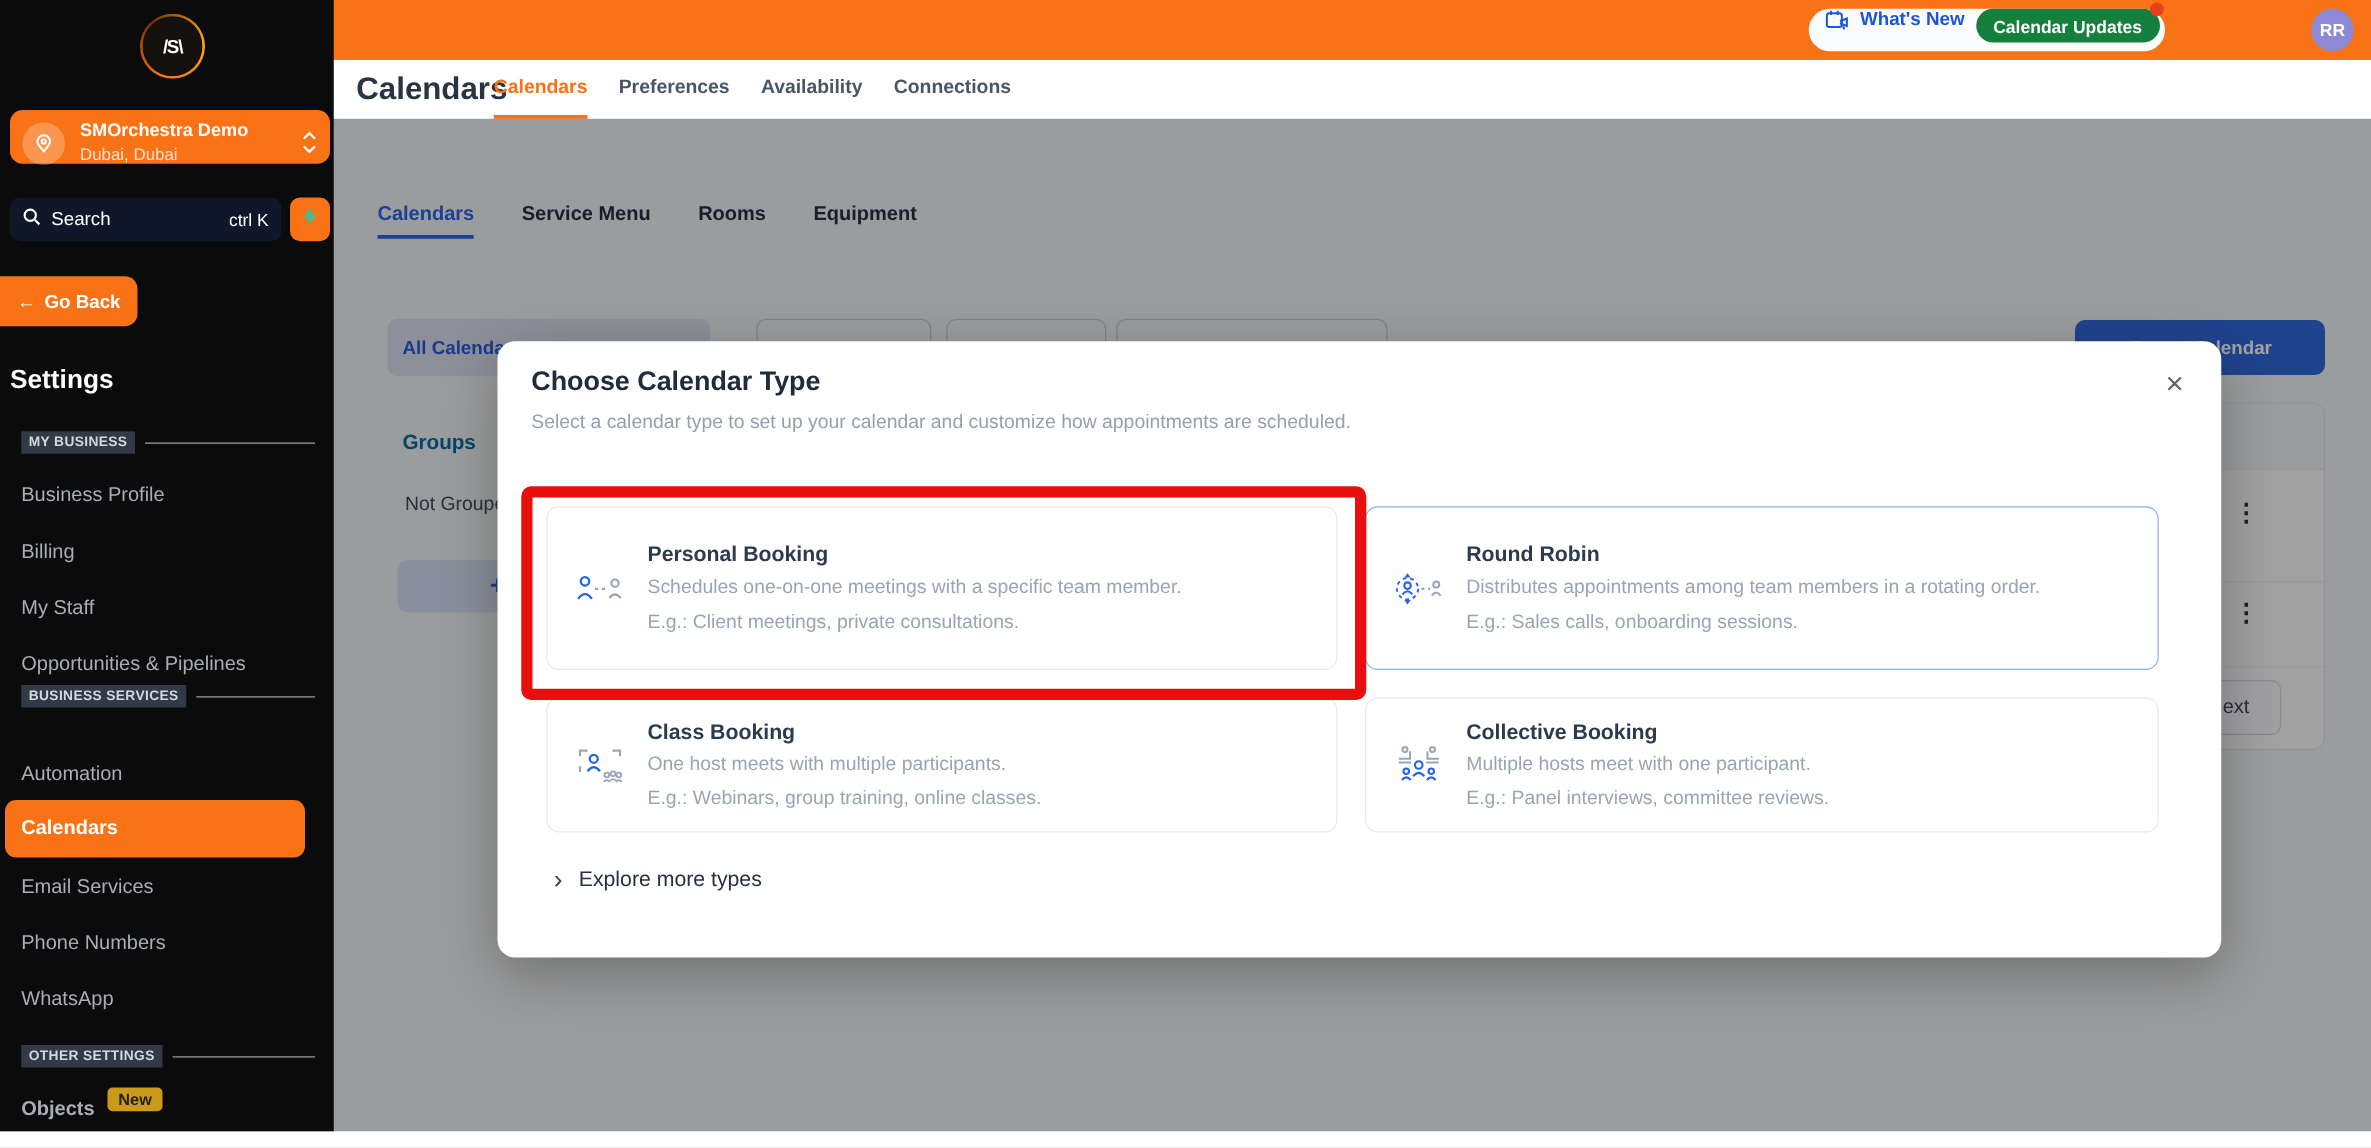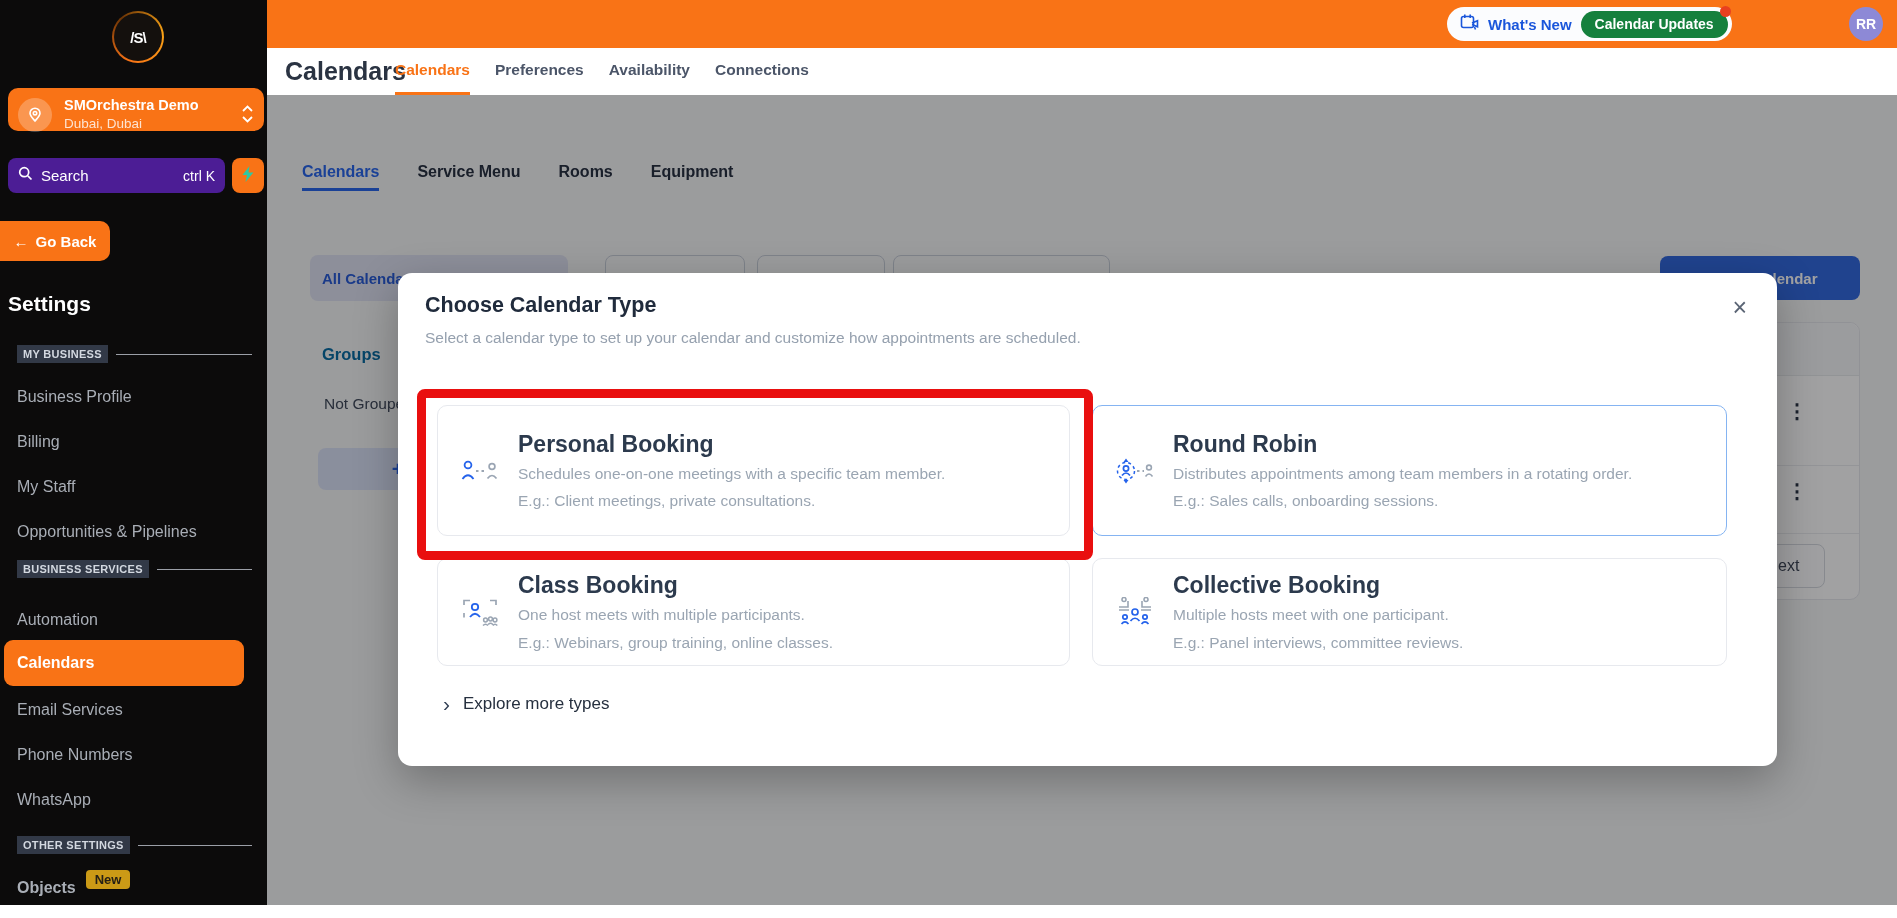--- a/index.html
+++ b/index.html
@@ -3,21 +3,21 @@
 <meta charset="utf-8">
 <style>
   * { margin:0; padding:0; box-sizing:border-box; }
   html,body { width:1897px; height:918px; background:#ffffff; }
   body { font-family:"Liberation Sans", sans-serif; }
   #app { position:relative; width:1897px; height:918px; background:#fff; overflow:hidden; }
 
   
   .topbar { position:absolute; left:0; top:0; width:1897px; height:48px; background:#f97316; z-index:1; }
   .whatsnew-pill { position:absolute; left:1447px; top:7px; height:34px; border-radius:17px;
-    background:#fbfcfe; display:flex; align-items:center; gap:9px; padding:0 4px 0 13px; cursor:pointer; }
+    background:#fbfcfe; display:flex; align-items:flex-start; gap:9px; padding:0 4px 0 13px; cursor:pointer; }
   .whatsnew-label { color:#1a56db; font-weight:700; font-size:15px; }
   .updates-wrap { position:relative; }
   .updates-pill { background:#15803d; color:#fff; font-weight:700; font-size:14px; height:27px;
     border-radius:14px; padding:0 14px; display:flex; align-items:center; }
   .notif-dot { position:absolute; right:-3px; top:-5px; width:11px; height:11px; border-radius:50%; background:#e8401f; }
   .avatar { position:absolute; left:1849px; top:7px; width:34px; height:34px; border-radius:50%;
     background:#8d89d6; color:#fff; font-size:14px; font-weight:700; display:flex; align-items:center; justify-content:center; cursor:pointer; }
 
   
   .page-header { position:absolute; left:0; top:48px; width:1897px; height:47px; background:#fff; z-index:1; }
@@ -70,21 +70,21 @@
   .logo span { color:#fff; font-size:15px; font-weight:700; letter-spacing:-1px; }
 
   .account-card { position:absolute; left:8px; top:88px; width:256px; height:43px; background:#f97316;
     border-radius:10px; cursor:pointer; }
   .pin-circle { position:absolute; left:10px; top:10px; width:34px; height:34px; border-radius:50%;
     background:rgba(255,255,255,.25); display:flex; align-items:center; justify-content:center; }
   .acct-name { position:absolute; left:56px; top:9px; color:#fff; font-size:14.5px; font-weight:700; }
   .acct-loc { position:absolute; left:56px; top:28px; color:rgba(255,255,255,.8); font-size:13.5px; }
   .acct-chevrons { position:absolute; right:10px; top:15px; }
 
-  .search-pill { position:absolute; left:8px; top:158px; width:217px; height:35px; background:#4c1d95;
+  .search-pill { position:absolute; left:8px; top:158px; width:217px; height:35px; background:#0f172a;
     border-radius:8px; display:flex; align-items:center; gap:8px; padding:0 10px; cursor:text;justify-content:flex-end; }
   .search-label { color:#fff; font-size:15px; }
   .search-shortcut { margin-left:auto; color:#fff; font-size:14px; }
   .bolt-btn { position:absolute; left:232px; top:158px; width:32px; height:35px; background:#f97316;
     border-radius:8px; display:flex; align-items:center; justify-content:center; cursor:pointer; }
 
   .goback { position:absolute; left:0; top:221px; width:110px; height:40px; background:#f97316;
     border-radius:0 10px 10px 0; display:flex; align-items:center; justify-content:center; gap:7px; cursor:pointer; }
   .goback span { color:#fff; font-size:15px; font-weight:700; }
 
@@ -109,21 +109,21 @@
     border-radius:14px; z-index:20; box-shadow:0 14px 44px rgba(0,0,0,.28); }
   .modal-close { position:absolute; right:30px; top:22px; font-size:25px; color:#5b6575; cursor:pointer; line-height:1; }
   .modal-title { position:absolute; left:27px; top:20px; font-size:21.5px; font-weight:700; color:#202b3c; }
   .modal-subtitle { position:absolute; left:27px; top:56px; font-size:15.5px; color:#95a0ae; }
   .options-grid { position:absolute; left:39px; top:132px; display:grid;
     grid-template-columns:633px 635px; grid-template-rows:131px 108px; column-gap:22px; row-gap:22px; }
   .opt-card { border:1px solid #e7e9ee; border-radius:10px; background:#fff; display:flex;
     align-items:center; gap:18px; padding:0 22px; cursor:pointer; }
   .opt-card.highlight { border:1px solid #85b4f2; }
   .opt-icon { width:40px; flex:0 0 40px; display:flex; justify-content:center; }
-  .opt-title { font-size:23px; font-weight:600; color:#2c3a4d; margin-bottom:5px; }
+  .opt-title { font-size:17px; font-weight:600; color:#2c3a4d; margin-bottom:5px; }
   .opt-desc { font-size:15.5px; color:#9aa5b2; line-height:1.45; }
   .opt-eg { font-size:15.5px; color:#9aa5b2; margin-top:7px; }
   .explore-row { position:absolute; left:45px; top:420px; display:flex; align-items:center; gap:13px; cursor:pointer; }
   .explore-chevron { font-size:21px; color:#334155; line-height:1; }
   .explore-label { font-size:17px; color:#26303f; }
 
   
   .annotation { position:absolute; left:417px; top:389px; width:676px; height:171px;
     border:9px solid #e90f0f; border-radius:8px; z-index:30; pointer-events:none; }
 </style>
@@ -243,21 +243,21 @@
 
     <div class="nav-section" style="top:345px;">
       <span class="nav-section-label">MY BUSINESS</span>
       <span class="section-line"></span>
     </div>
     <div class="nav-item" style="top:388px;">Business Profile</div>
     <div class="nav-item" style="top:433px;">Billing</div>
     <div class="nav-item" style="top:478px;">My Staff</div>
     <div class="nav-item" style="top:523px;">Opportunities &amp; Pipelines</div>
 
-    <div class="nav-section" style="top:560px;">
+    <div class="nav-section" style="top:548px;">
       <span class="nav-section-label">BUSINESS SERVICES</span>
       <span class="section-line"></span>
     </div>
     <div class="nav-item" style="top:611px;">Automation</div>
     <div class="nav-active-pill">
       <span>Calendars</span>
     </div>
     <div class="nav-item" style="top:701px;">Email Services</div>
     <div class="nav-item" style="top:746px;">Phone Numbers</div>
     <div class="nav-item" style="top:791px;">WhatsApp</div>

